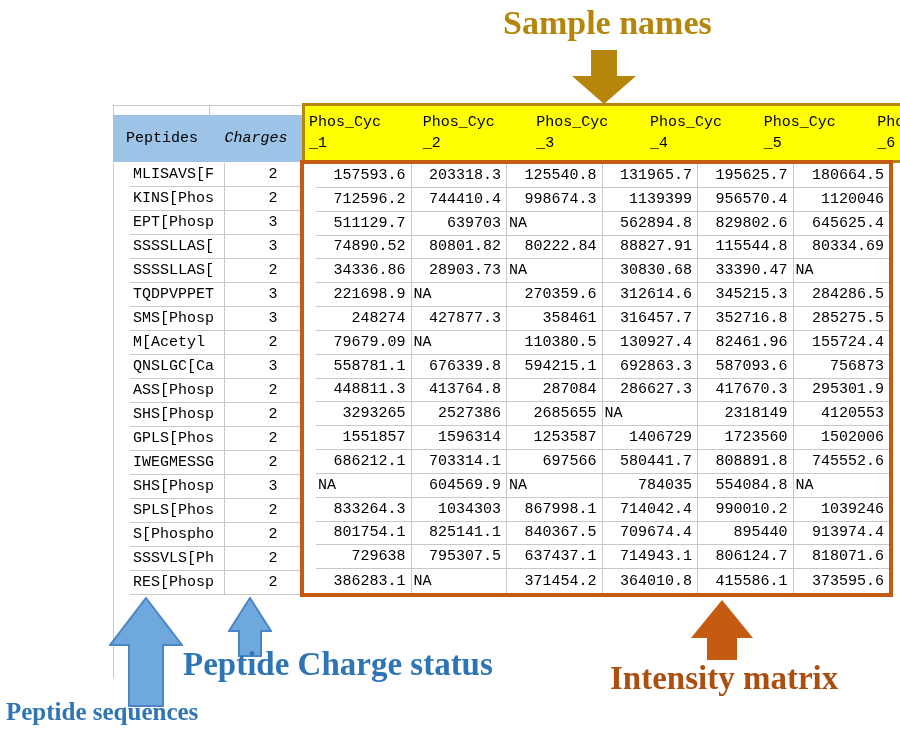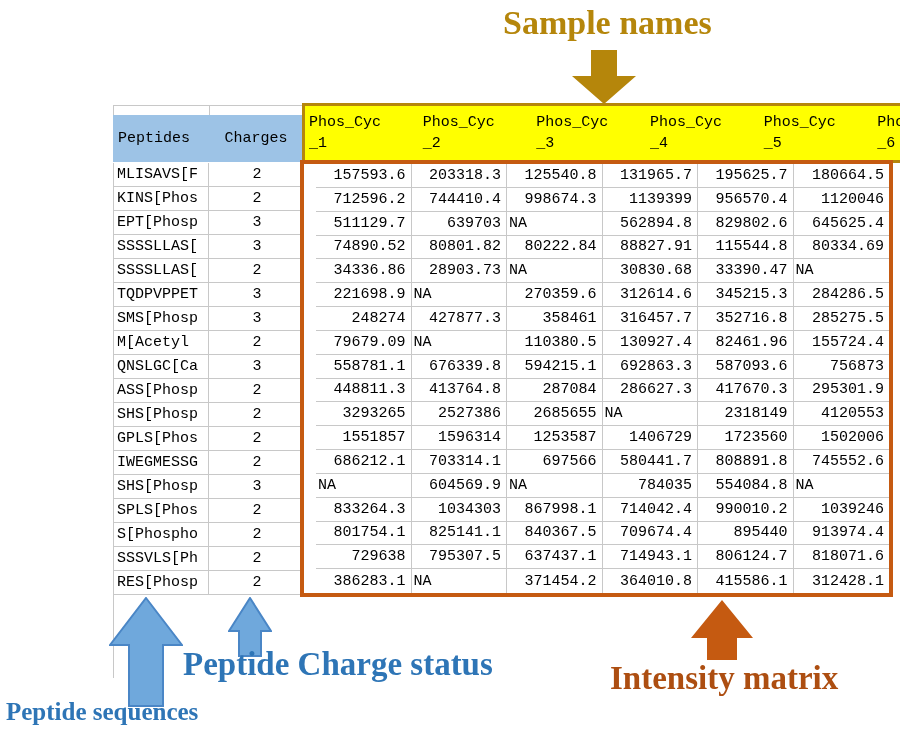--- a/index.html
+++ b/index.html
@@ -33,31 +33,31 @@
   .sliver{
     position:absolute;left:113px;top:105px;width:191px;height:10px;background:#fff;
     border-top:1px solid var(--grid);border-left:1px solid var(--grid);
   }
   .sliver .vline{position:absolute;left:95px;top:0;width:1px;height:10px;background:var(--grid);}
   .blue-header{
     position:absolute;left:113px;top:115px;width:191px;height:47px;
     background:var(--blue-hdr);display:flex;align-items:center;
     font-size:15px;color:#000;
   }
-  .blue-header .hp{width:95px;padding-left:5px;box-sizing:border-box;}
-  .blue-header .hc{width:96px;text-align:center;}
+  .blue-header .hp{width:95px;padding-left:13px;box-sizing:border-box;}
+  .blue-header .hc{width:96px;text-align:center;font-style:italic;}
   .yellow-box{
     position:absolute;left:302px;top:103px;width:688px;height:60px;
     box-sizing:border-box;border:3px solid var(--gold);background:var(--yellow);
     display:grid;grid-template-columns:repeat(6,1fr);
   }
   .ycell{font-size:15px;line-height:21px;color:#000;padding:6px 0 0 4px;white-space:pre;}
   .left-body{
     position:absolute;left:113px;top:163px;width:191px;height:515px;
-    border-left:1px solid var(--grid);box-sizing:content-box;
+    border-left:1px solid var(--grid);box-sizing:content-box;padding-left:16px;
   }
   .lrow{display:flex;height:24px;box-sizing:border-box;border-bottom:1px solid var(--grid);font-size:15px;}
   .lrow .pep{width:95px;box-sizing:border-box;padding-left:3px;border-right:1px solid var(--grid);
     overflow:hidden;white-space:nowrap;display:flex;align-items:center;}
   .lrow .chg{width:96px;display:flex;align-items:center;justify-content:center;}
   .matrix-box{
     position:absolute;left:300px;top:160px;width:593px;height:437px;
     box-sizing:border-box;border:4px solid var(--orange);background:#fff;
     display:grid;grid-template-columns:repeat(6,1fr);grid-template-rows:repeat(18,1fr);padding-left:12px;
   }
@@ -281,21 +281,21 @@
       <div class="mcell">795307.5</div>
       <div class="mcell">637437.1</div>
       <div class="mcell">714943.1</div>
       <div class="mcell">806124.7</div>
       <div class="mcell">818071.6</div>
       <div class="mcell">386283.1</div>
       <div class="mcell na">NA</div>
       <div class="mcell">371454.2</div>
       <div class="mcell">364010.8</div>
       <div class="mcell">415586.1</div>
-      <div class="mcell">312428.1</div>
+      <div class="mcell">373595.6</div>
     </div>
 
   <svg class="arrow" style="left:109px;top:597px;" width="74" height="110" viewBox="0 0 74 110">
     <polygon points="37,1 73,48 54,48 54,109 20,109 20,48 1,48" style="fill:var(--arrow-blue);stroke:var(--arrow-blue-stroke);stroke-width:2;"></polygon>
   </svg>
   <svg class="arrow" style="left:228px;top:597px;" width="44" height="60" viewBox="0 0 44 60">
     <polygon points="22,1 43,34 33,34 33,59 11,59 11,34 1,34" style="fill:var(--arrow-blue);stroke:var(--arrow-blue-stroke);stroke-width:2;"></polygon>
   </svg>
   <svg class="arrow" style="left:691px;top:600px;" width="62" height="60" viewBox="0 0 62 60">
     <polygon points="31,0 62,38 46,38 46,60 16,60 16,38 0,38" style="fill:var(--orange);"></polygon>

